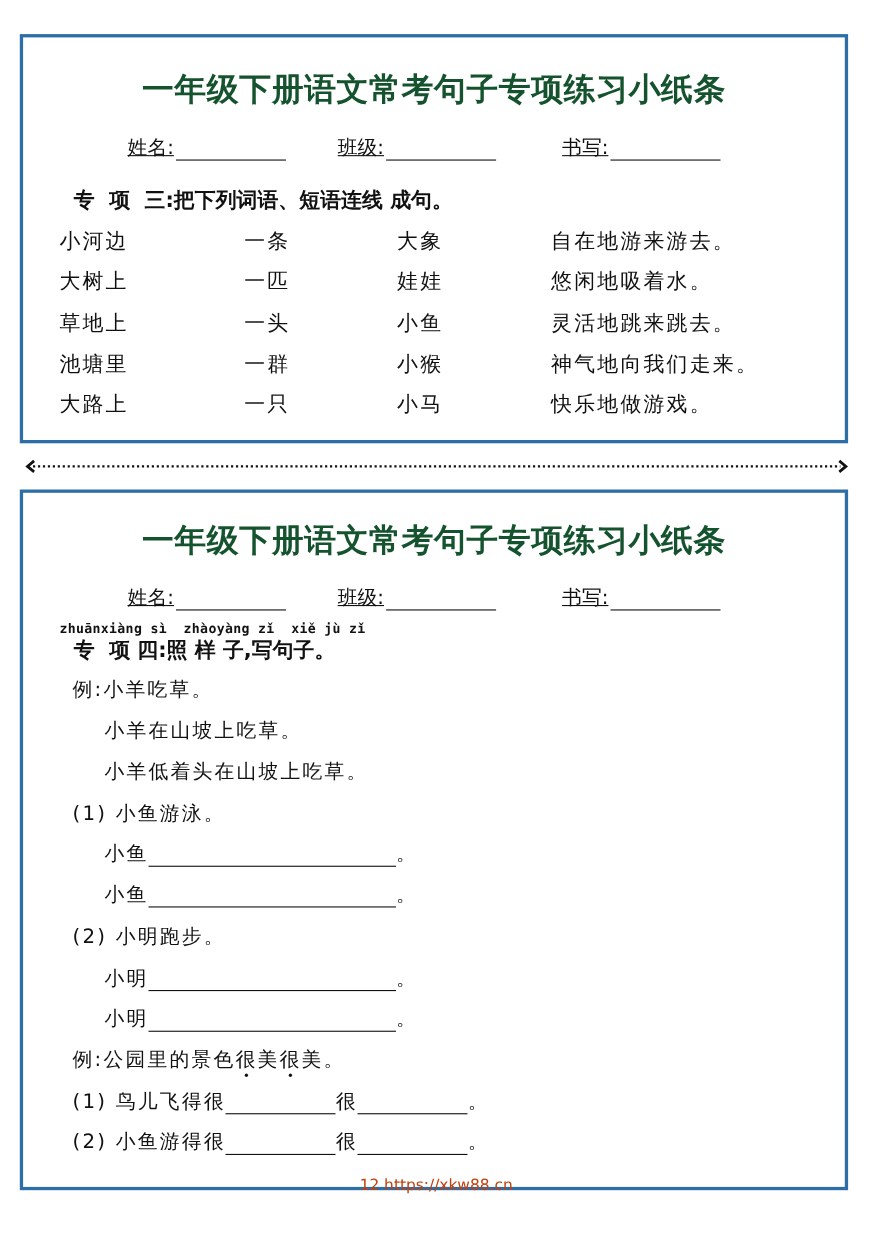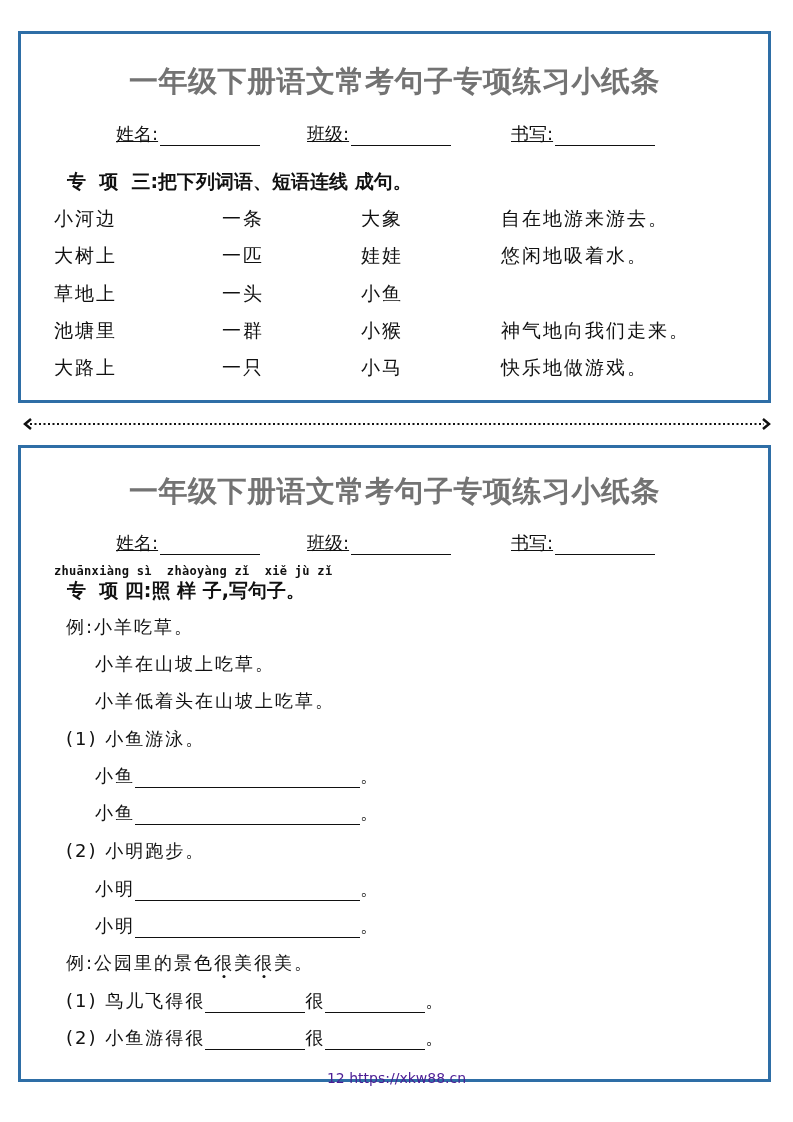--- a/index.html
+++ b/index.html
@@ -1,32 +1,32 @@
 <!DOCTYPE html>
 <html><head>
 <meta charset="utf-8">
 <style>
   html, body { margin:0; padding:0; }
   body { width:793px; height:1122px; background:#ffffff; position:relative; overflow:hidden;
          font-family:"DejaVu Sans", "Liberation Sans", sans-serif; color:#111; }
   .card { position:absolute; left:18px; width:753px; border:3px solid #2e6ea6; box-sizing:border-box; background:#fff; }
   #card1 { top:31px; height:372px; }
   #card2 { top:445px; height:637px; }
-  .title { position:absolute; left:0; right:0; text-align:center; font-weight:bold; font-size:29px; letter-spacing:0.5px; color:#737373; }
+  .title { position:absolute; left:0; right:0; text-align:center; font-weight:bold; font-size:29px; letter-spacing:0.5px; color:#14532d; }
   .fields { position:absolute; left:0; right:0; font-size:18px; }
   .field { position:absolute; white-space:nowrap;text-decoration:underline; }
   .field .line { display:inline-block; width:100px; border-bottom:1px solid #111; height:18px; vertical-align:bottom; margin-left:2px; }
   .pinyin { position:absolute; left:33px; font-size:12px; font-weight:bold; letter-spacing:0.3px; white-space:pre; font-family:"DejaVu Sans Mono", monospace; }
   .heading { position:absolute; left:46px; font-size:19px; font-weight:bold; white-space:pre; }
   .row { position:absolute; left:33px; font-size:19px; height:24px; width:680px; }
   .row span { position:absolute; top:0; white-space:nowrap; letter-spacing:2px; }
   .line-item { position:absolute; font-size:18px; white-space:nowrap; letter-spacing:2px;margin-left:12px; }
   .blank { display:inline-block; border-bottom:1px solid #111; height:18px; vertical-align:bottom; }
   .divider { position:absolute; top:417px; left:22px; width:750px; height:14px; }
-  .footer { position:absolute; top:1070px; left:0; width:793px; text-align:center; font-size:14px; color:#4c1d95; }
+  .footer { position:absolute; top:1070px; left:0; width:793px; text-align:center; font-size:14px; color:#c2410c; }
   .dot { position:relative; }
   .dot::after { content:""; position:absolute; left:50%; bottom:-5px; width:3px; height:3px; background:#111; border-radius:50%; transform:translateX(-50%); }
 </style>
 </head>
 <body>
 
 <div id="card1" class="card">
   <div class="title" style="top:28px;">一年级下册语文常考句子专项练习小纸条</div>
   <div class="fields" style="top:88px;">
     <div class="field" style="left:95px;"><span>姓名:</span><span class="line"></span></div>
@@ -44,20 +44,21 @@
   <div class="row" style="top:172px;">
     <span style="left:0;">小河边</span>
     <span style="left:168px;">一条</span>
     <span style="left:307px;">大象</span>
     <span style="left:447px;">自在地游来游去。</span>
   </div>
   <div class="row" style="top:247px;">
     <span style="left:0;">草地上</span>
     <span style="left:168px;">一头</span>
     <span style="left:307px;">小鱼</span>
+    <span style="left:447px;">灵活地跳来跳去。</span>
   </div>
   <div class="row" style="top:284px;">
     <span style="left:0;text-align:right;">池塘里</span>
     <span style="left:168px;">一群</span>
     <span style="left:307px;">小猴</span>
     <span style="left:447px;">神气地向我们走来。</span>
   </div>
   <div class="row" style="top:321px;">
     <span style="left:0;">大路上</span>
     <span style="left:168px;">一只</span>

